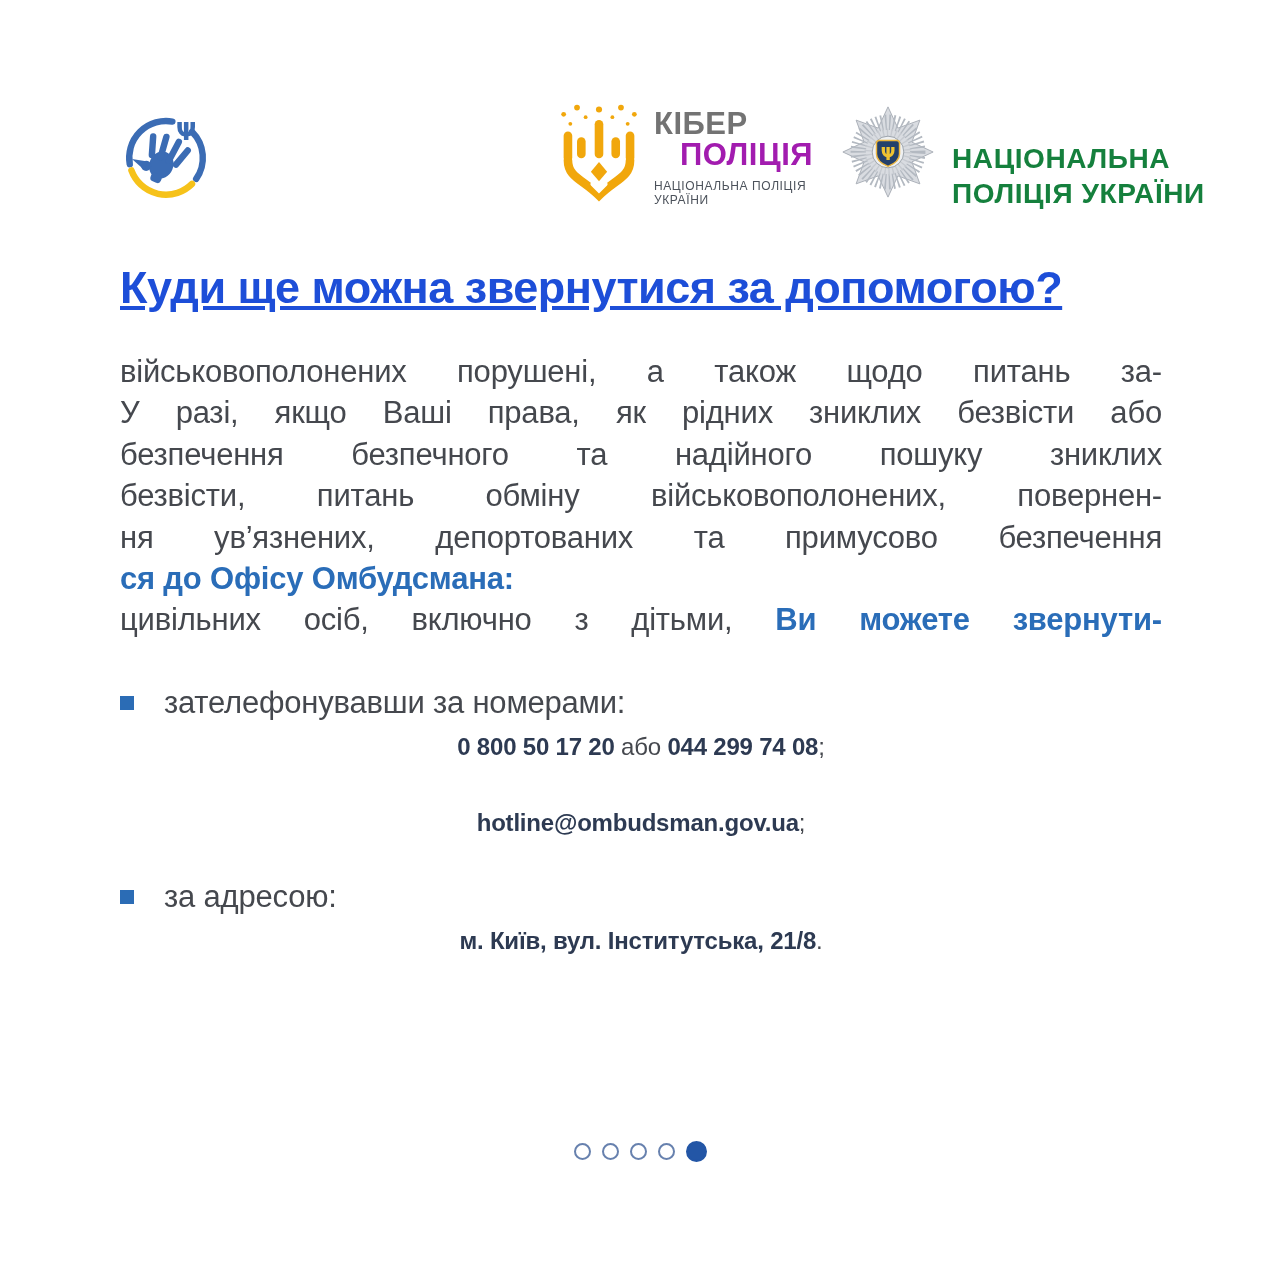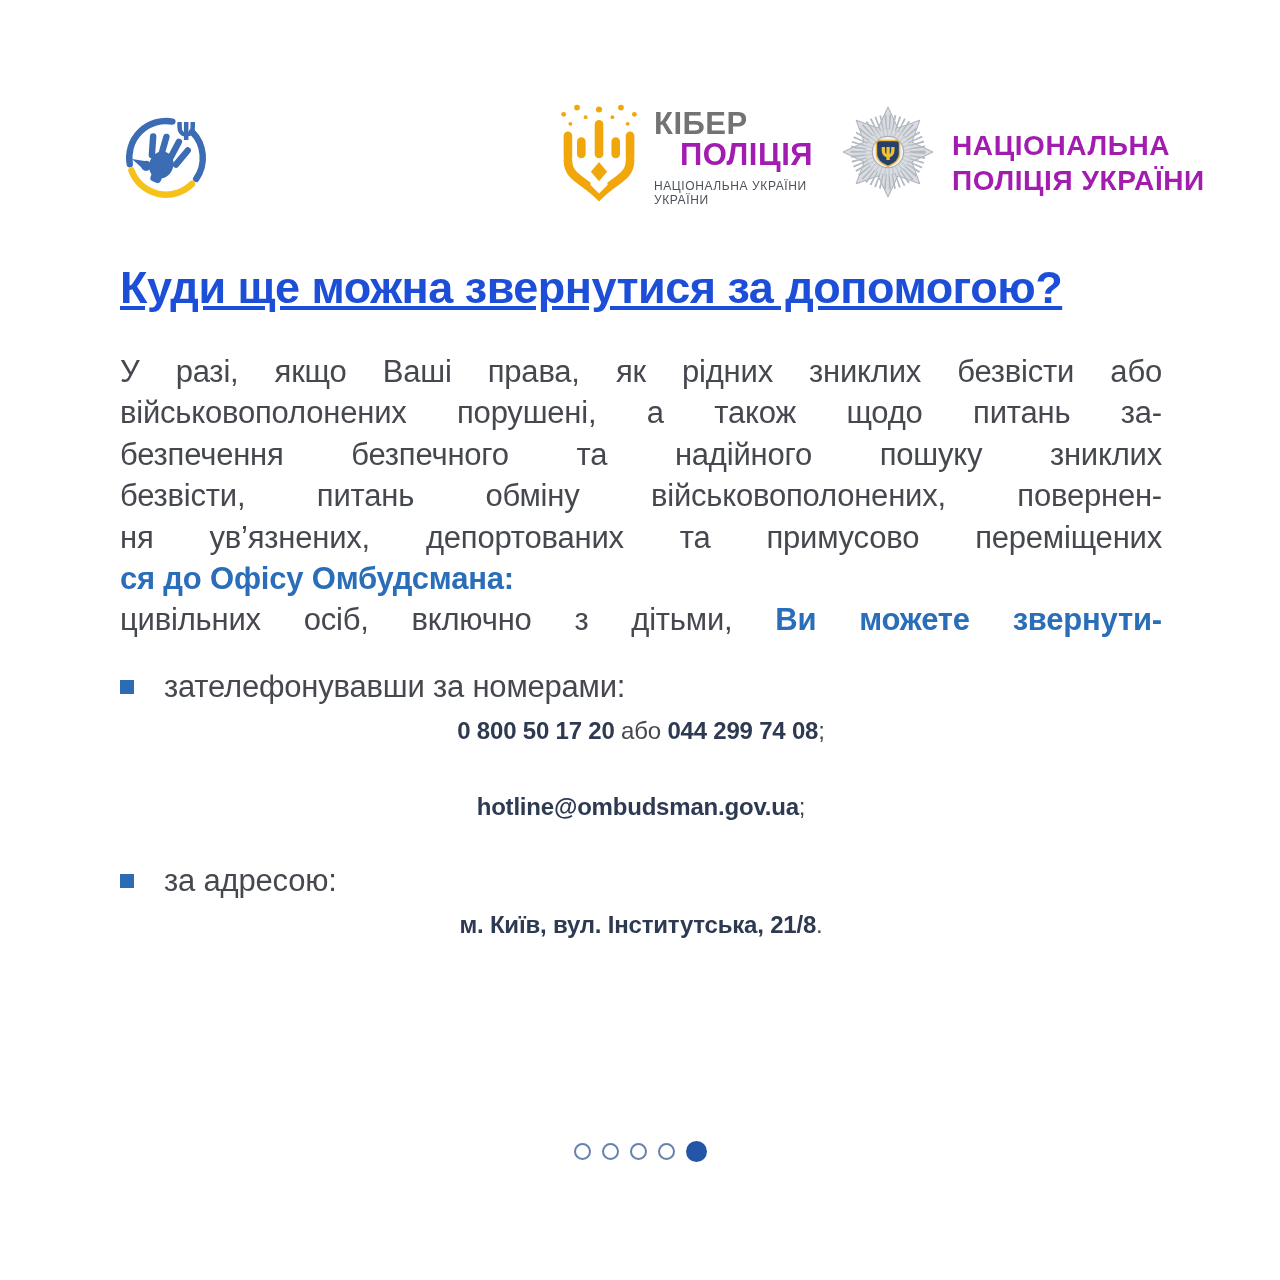--- a/index.html
+++ b/index.html
@@ -10,35 +10,35 @@
   
   .logo-group{position:absolute;display:flex;align-items:flex-start;}
   #logo-ombudsman{left:120px;top:110px;}
   #logo-ombudsman .txt{margin-left:10px;margin-top:20px;font-weight:700;font-size:27px;line-height:33px;color:#1d1e20;letter-spacing:-0.2px;}
   #logo-cyber{left:556px;top:102px;}
   #logo-cyber .txt{margin-left:12px;margin-top:6px;}
   #logo-cyber .t1{font-weight:700;font-size:31px;line-height:31px;color:#737373;letter-spacing:0.5px;}
   #logo-cyber .t2{font-weight:700;font-size:31px;line-height:31px;color:#a21caf;letter-spacing:0.5px;padding-left:26px;}
   #logo-cyber .sub{margin-top:9px;font-size:12px;line-height:14px;color:#4c525b;letter-spacing:0.6px;font-weight:400;}
   #logo-police{left:840px;top:104px;}
-  #logo-police .txt{margin-left:16px;margin-top:24px;font-weight:700;font-size:28px;line-height:35px;color:#a21caf;letter-spacing:0.6px;}
+  #logo-police .txt{margin-left:16px;margin-top:37px;font-weight:700;font-size:28px;line-height:35px;color:#15803d;letter-spacing:0.6px;}
   
   #heading{
     position:absolute;left:120px;top:262px;width:1045px;
     font-size:45px;font-weight:700;color:#1d4ed8;letter-spacing:-0.5px;text-decoration:underline;
   }
   
   #paragraph{position:absolute;left:120px;top:351px;width:1042px;font-size:31px;color:#45484e;letter-spacing:-0.2px;}
   .pline{line-height:41.4px;white-space:normal;}
   .pline.just{text-align:justify;text-align-last:justify;}
   .accent{color:#2a6db8;font-weight:700;}
   
   #bullets{position:absolute;left:120px;top:666px;width:1042px;}
   .b-item{margin-bottom:30px;}
-  .b-label{font-size:31px;line-height:42px;color:#45484e;letter-spacing:-0.2px;}
+  .b-label{font-size:31px;line-height:42px;color:#45484e;letter-spacing:-0.2px;margin-top:16px;}
   .sq{display:inline-block;width:14px;height:14px;background:#2b6cb5;margin-right:30px;position:relative;top:-3px;}
   .b-value{font-size:24px;line-height:46px;color:#45484e;letter-spacing:-0.2px;text-align:center;}
   .b-value b{color:#2d3a52;font-weight:700;}
   
   #pagination{position:absolute;left:0;top:1141px;width:1280px;display:flex;justify-content:center;align-items:center;gap:11px;}
   .dot{width:17px;height:17px;border-radius:50%;border:2px solid #6781ae;background:#ffffff;box-sizing:border-box;}
   .dot.filled{width:21px;height:21px;background:#2356a6;border-color:#2356a6;}
 </style>
 </head>
 <body>
@@ -81,21 +81,21 @@
       <rect x="73" y="30" width="9" height="32" rx="4.5"></rect>
       <polygon points="45,62 53.5,72 45,82 36.5,72"></polygon>
     </g>
     <path d="M 12.5 60 C 12.5 78 28 80 45 97 C 62 80 77.5 78 77.5 60" fill="none" stroke="#f1a70c" stroke-width="9" stroke-linecap="round"></path>
     <path d="M 38 85 L 45 92 L 52 85" fill="none" stroke="#ffffff" stroke-width="4" stroke-linecap="round"></path>
   </svg>
   <div class="txt">
     <div class="t1">КІБЕР</div>
     <div class="t2">ПОЛІЦІЯ</div>
     <div class="sub">
-      <div>НАЦІОНАЛЬНА УКРАЇНИ</div>
+      <div>НАЦІОНАЛЬНА ПОЛІЦІЯ</div>
       <div>УКРАЇНИ</div>
     </div>
   </div>
 </div>
 
 <div class="logo-group" id="logo-police">
   <svg width="96" height="96" viewBox="-50 -50 100 100">
     <polygon points="0,-47 10.3,-24.9 33.2,-33.2 24.9,-10.3 47,0 24.9,10.3 33.2,33.2 10.3,24.9 0,47 -10.3,24.9 -33.2,33.2 -24.9,10.3 -47,0 -24.9,-10.3 -33.2,-33.2 -10.3,-24.9" fill="#d9dce1" stroke="#a8aeb6" stroke-width="1"></polygon>
     <circle r="31" fill="none" stroke="#b3b9c1" stroke-width="16" stroke-dasharray="1.6 2.6"></circle>
     <circle r="20" fill="none" stroke="#c6cad0" stroke-width="9" stroke-dasharray="1.4 2.8"></circle>
@@ -105,25 +105,25 @@
   </svg>
   <div class="txt">
     <div>НАЦІОНАЛЬНА</div>
     <div>ПОЛІЦІЯ УКРАЇНИ</div>
   </div>
 </div>
 
 <div id="heading">Куди ще можна звернутися за допомогою?</div>
 
 <div id="paragraph">
+  <div class="pline just"><span>військовополонених порушені, а також щодо питань за-</span></div>
   <div class="pline just"><span>У разі, якщо Ваші права, як рідних зниклих безвісти або</span></div>
-  <div class="pline just"><span>військовополонених порушені, а також щодо питань за-</span></div>
   <div class="pline just"><span>безпечення безпечного та надійного пошуку зниклих</span></div>
   <div class="pline just"><span>безвісти, питань обміну військовополонених, повернен-</span></div>
-  <div class="pline just"><span>ня ув’язнених, депортованих та примусово переміщених</span></div>
+  <div class="pline just"><span>ня ув’язнених, депортованих та примусово безпечення</span></div>
   <div class="pline"><span class="accent">ся до Офісу Омбудсмана:</span></div>
   <div class="pline just"><span>цивільних осіб, включно з дітьми, </span><span class="accent">Ви можете звернути-</span></div>
 </div>
 
 <div id="bullets">
 
   <div class="b-item">
     <div class="b-label">
       <span class="sq"></span><span>зателефонувавши за номерами:</span>
     </div>

